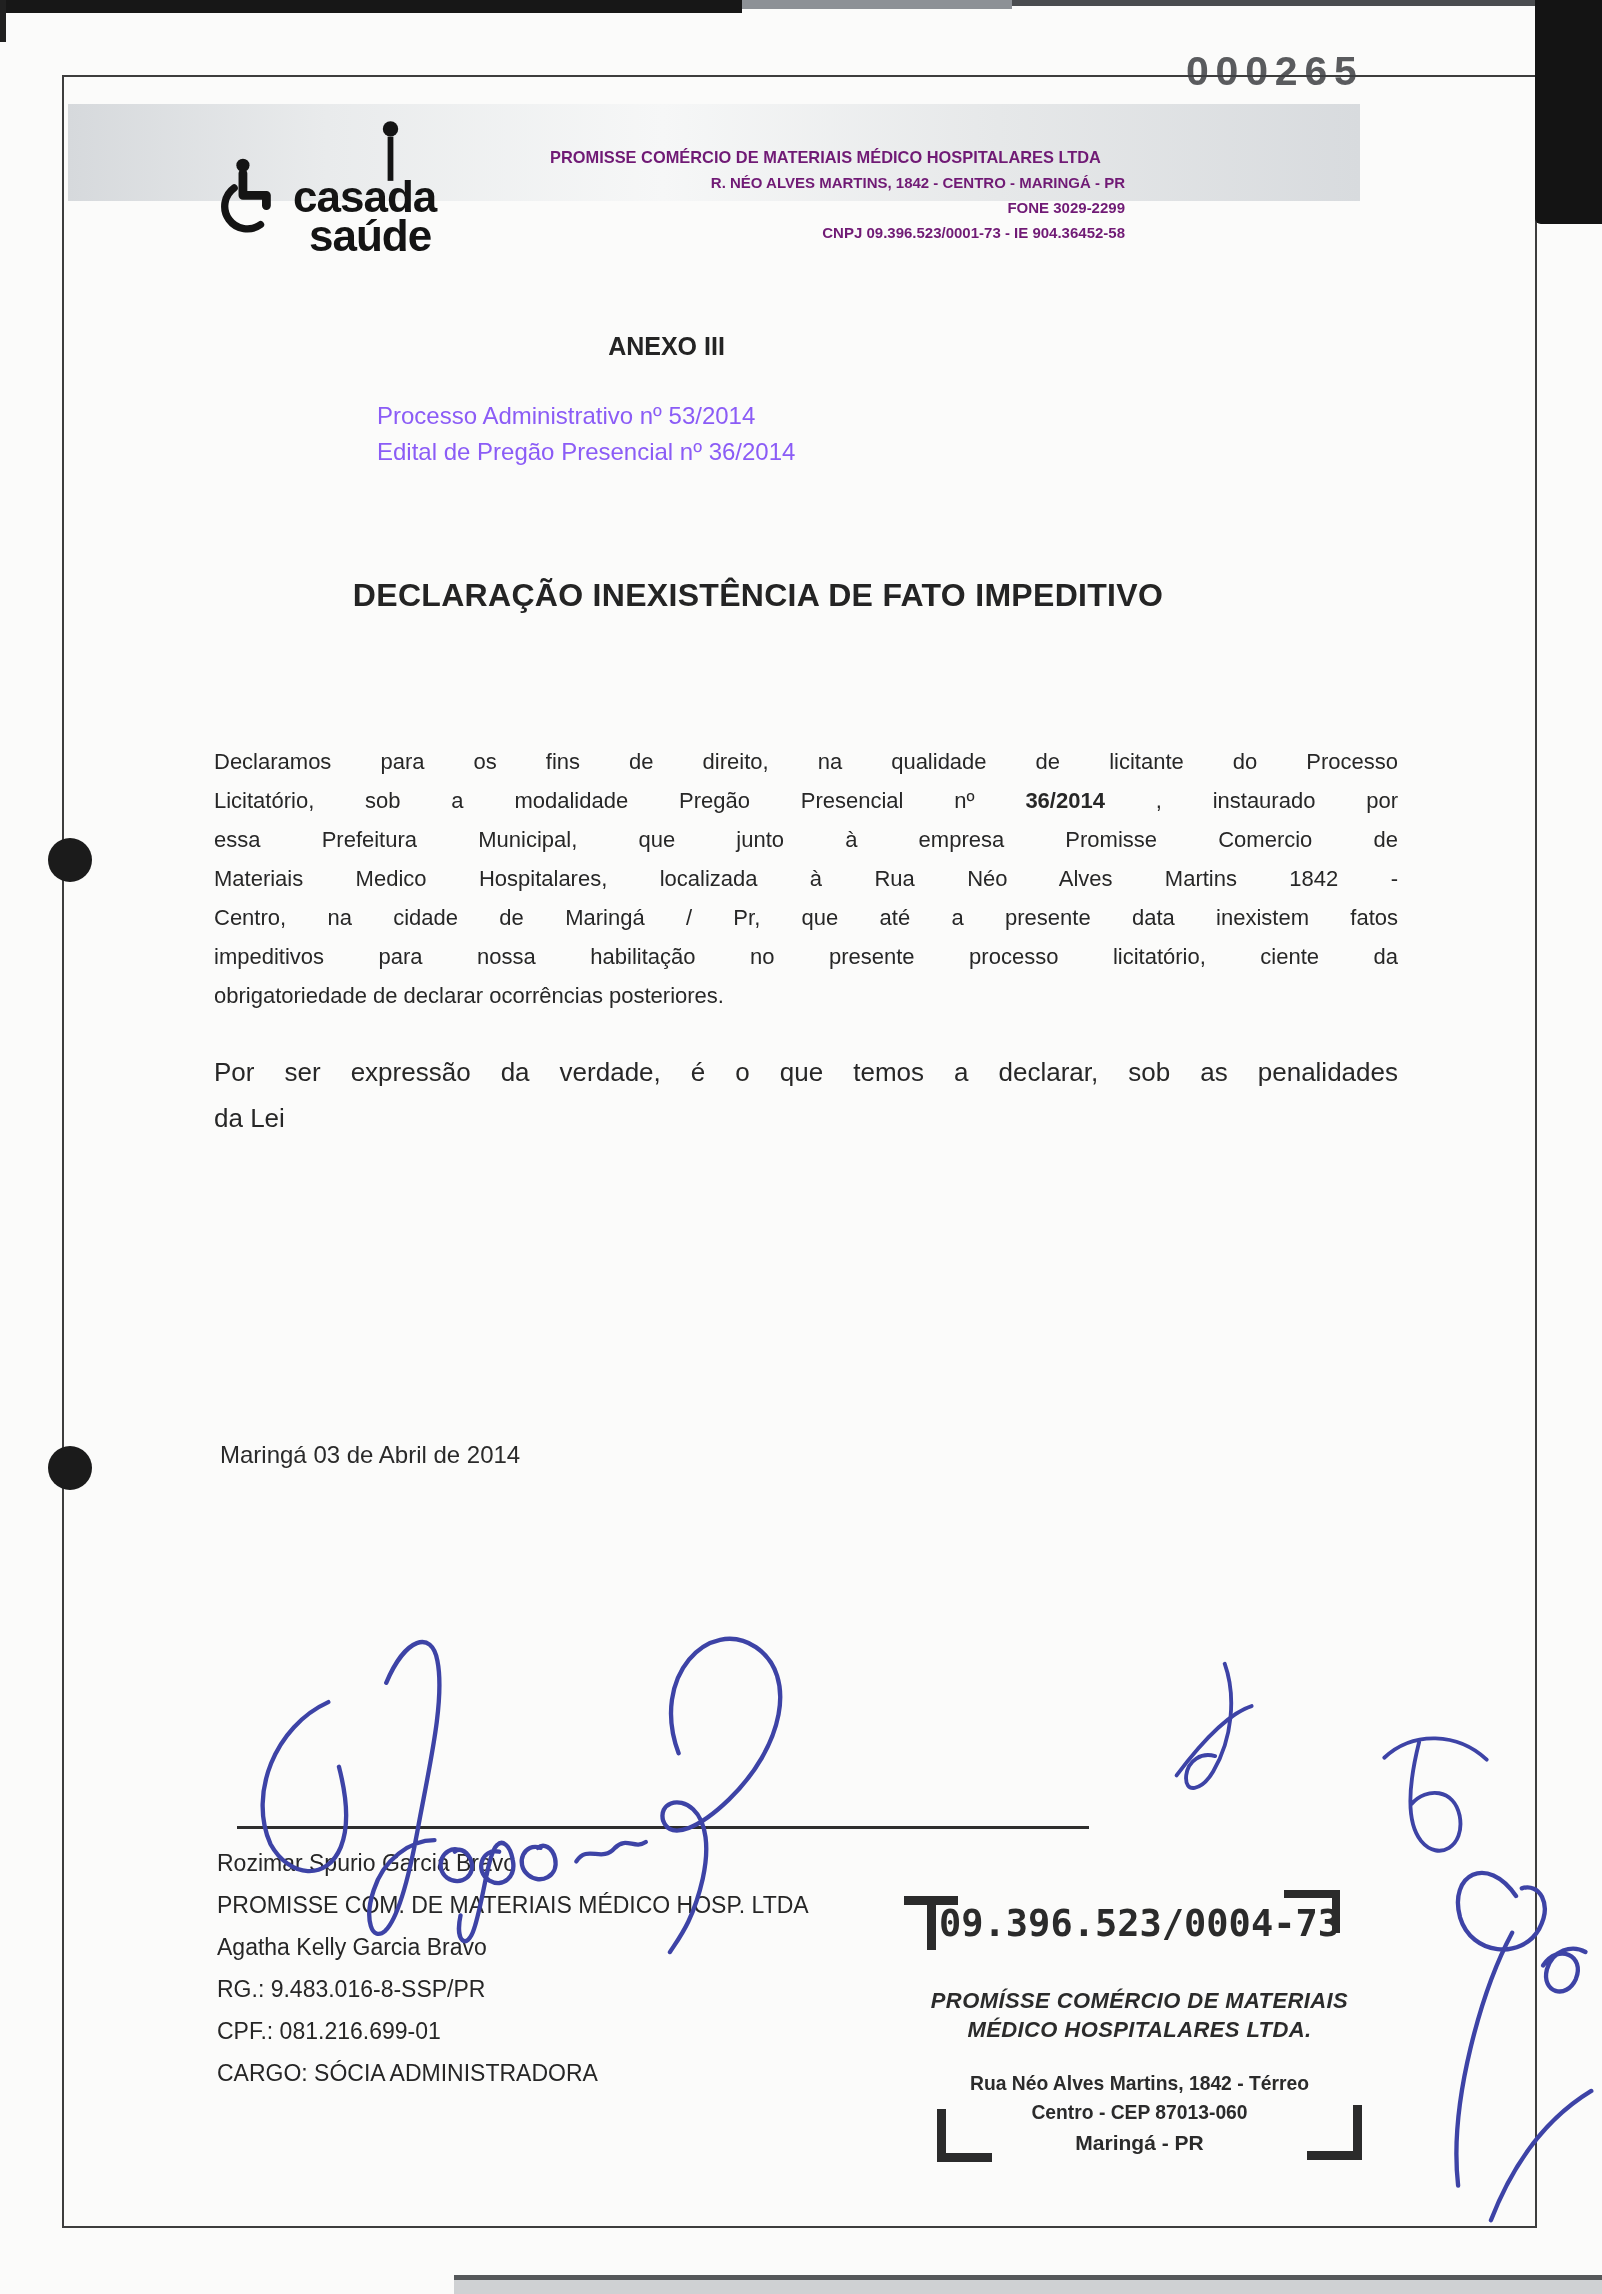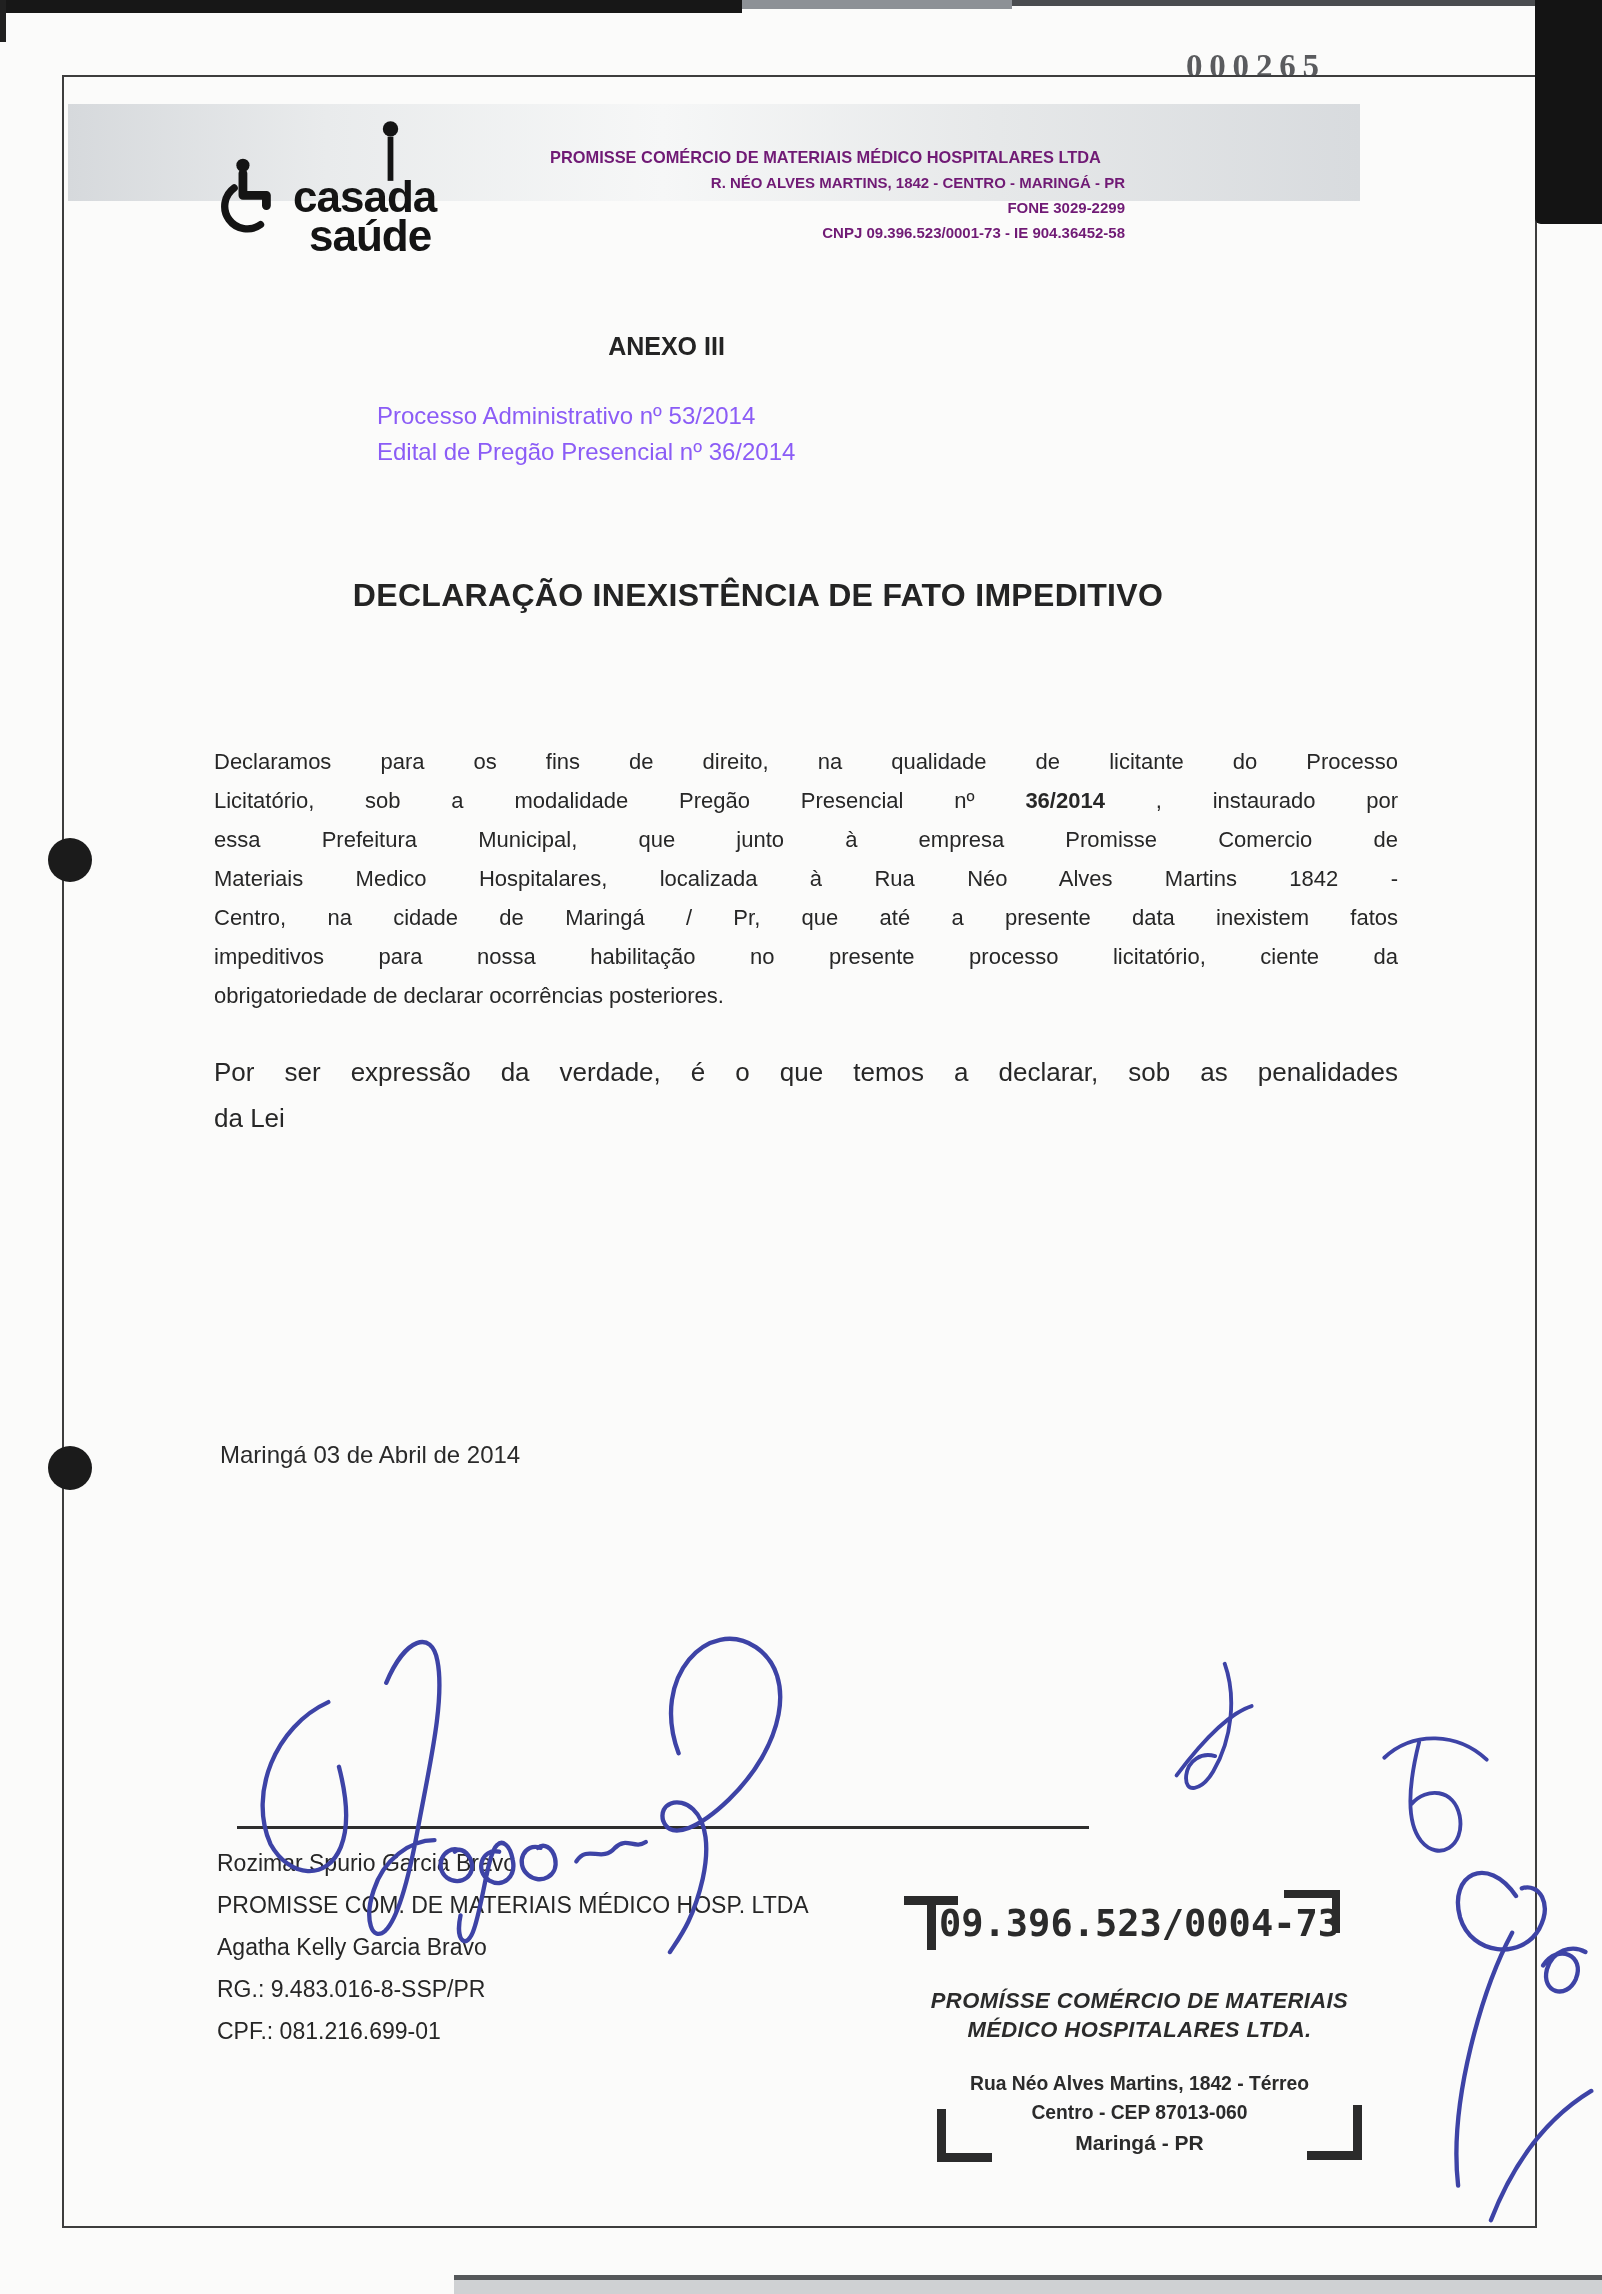--- a/index.html
+++ b/index.html
@@ -15,21 +15,21 @@
   .strip-top-thin{position:absolute;left:1012px;top:0;width:526px;height:5.8px;background:#4a4c4f;z-index:9;}
   .corner-right-black{position:absolute;left:1535px;top:0;width:68px;height:224px;background:#141414;z-index:9;border-radius:0 0 0 5.8px;}
   .sliver-left{position:absolute;left:0;top:0;width:5.8px;height:42px;background:#202020;z-index:9;}
   .strip-bottom-dark{position:absolute;left:454px;top:2275px;width:1149px;height:4.8px;background:#55585a;z-index:9;}
   .strip-bottom-gray{position:absolute;left:454px;top:2280px;width:1149px;height:14.5px;background:#cfd1d3;z-index:9;}
 
   .frame{position:absolute;left:62px;top:75px;width:1471px;height:2149px;border:2.9px solid #3d3d3d;z-index:1;}
 
   .folio{
     position:absolute;left:1186px;top:48px;z-index:3;
-    font-family:Liberation Serif, serif;font-size:33px;font-weight:600;
+    font-family:Liberation Sans, sans-serif;font-size:41px;font-weight:600;
     letter-spacing:6.8px;color:#3e4043;opacity:.85;
   }
 
   .scan-band{
     position:absolute;left:68px;top:104px;width:1292px;height:97px;z-index:1;
     background:linear-gradient(90deg,#d6d9dc 0%,#e9ebec 20%,#f6f7f7 46%,#e6e8e9 72%,#d8dbde 100%);
   }
 
   
   .logo-word1{position:absolute;left:293px;top:172px;z-index:2;font-size:44px;font-weight:700;letter-spacing:-1px;color:#141414;}
@@ -147,20 +147,21 @@
   <div class="punch-dot dot1"></div>
   <div class="punch-dot dot2"></div>
 
   <div class="sig-rule"></div>
   <div class="sig-block">
     <div>Rozimar Spurio Garcia Bravo</div>
     <div>PROMISSE COM. DE MATERIAIS MÉDICO HOSP. LTDA</div>
     <div>Agatha Kelly Garcia Bravo</div>
     <div>RG.: 9.483.016-8-SSP/PR</div>
     <div>CPF.: 081.216.699-01</div>
+    <div>CARGO: SÓCIA ADMINISTRADORA</div>
   </div>
 
   <div class="stamp">
     <div class="stamp-cnpj">09.396.523/0004-73</div>
     <div class="stamp-name-wrap">
       <div class="stamp-name">PROMÍSSE COMÉRCIO DE MATERIAIS</div>
       <div class="stamp-name">MÉDICO HOSPITALARES LTDA.</div>
     </div>
     <div class="stamp-addr-wrap">
       <div class="stamp-addr">Rua Néo Alves Martins, 1842 - Térreo</div>

